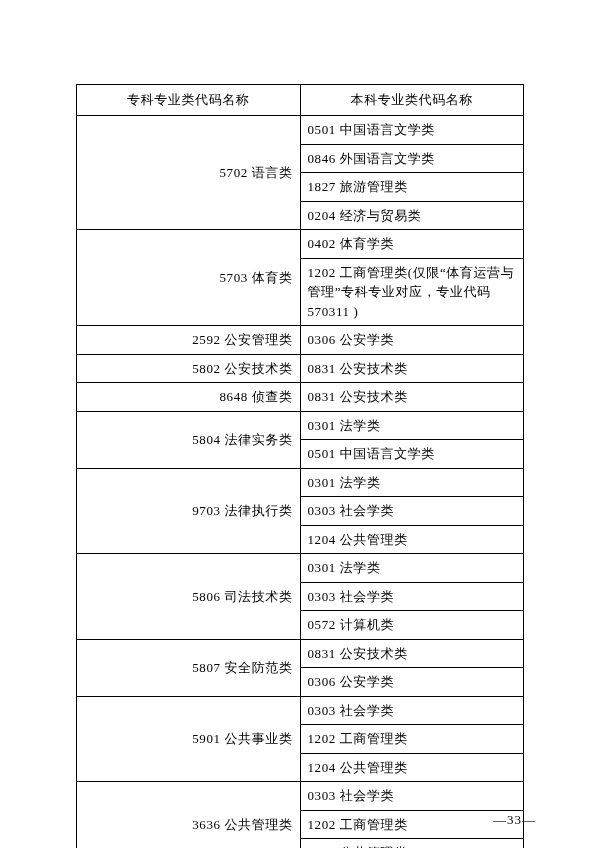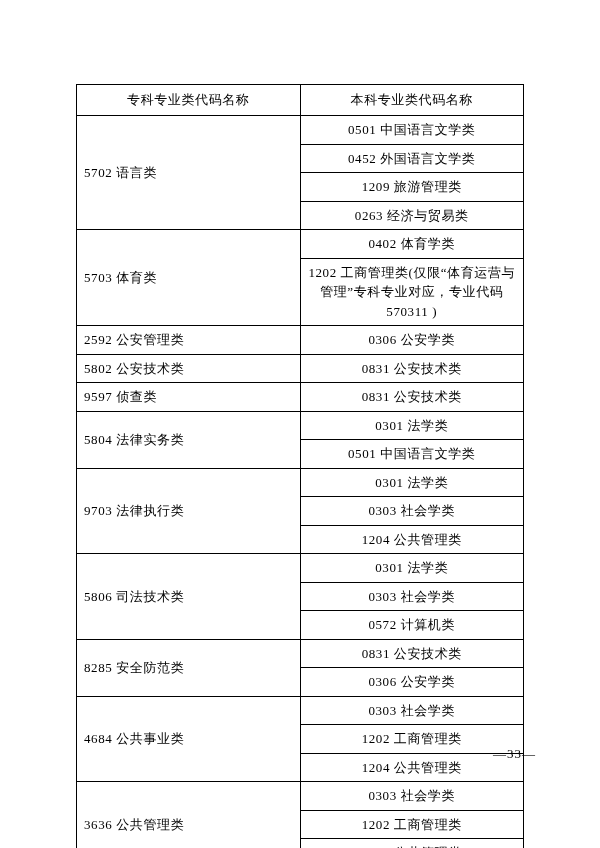--- a/index.html
+++ b/index.html
@@ -41,35 +41,35 @@
     font-weight: normal;
     vertical-align: middle;
     letter-spacing: 0.6px;
   }
   table.major-table th {
     text-align: center;
     height: 22px;
   }
   td.left-cell {
     width: 147px;
-    text-align: left;
+    text-align: right;
     letter-spacing: 1.2px;
   }
   td.right-cell {
     width: 299px;
-    text-align: center;
+    text-align: left;
   }
   td.tall {
     line-height: 1.65;
     font-family: Liberation Serif, serif;
   }
   .page-number {
     position: absolute;
     right: 64px;
-    top: 746px;
+    top: 812px;
     font-size: 13px;
     letter-spacing: 1px;
     font-family: "Liberation Serif", "DejaVu Serif", serif;
   }
 </style>
 </head>
 <body>
 
 <div class="page">
 
@@ -80,45 +80,45 @@
           <th class="left-cell">专科专业类代码名称</th>
           <th class="right-cell">本科专业类代码名称</th>
         </tr>
       </thead>
       <tbody id="table-body">
           <tr>
             <td class="left-cell" rowspan="4">5702 语言类</td>
             <td class="right-cell">0501 中国语言文学类</td>
           </tr>
           <tr>
-            <td class="right-cell">0452 外国语言文学类</td>
+            <td class="right-cell">0846 外国语言文学类</td>
           </tr>
           <tr>
-            <td class="right-cell">1209 旅游管理类</td>
+            <td class="right-cell">1827 旅游管理类</td>
           </tr>
           <tr>
-            <td class="right-cell">0263 经济与贸易类</td>
+            <td class="right-cell">0204 经济与贸易类</td>
           </tr>
           <tr>
             <td class="left-cell" rowspan="2">5703 体育类</td>
             <td class="right-cell">0402 体育学类</td>
           </tr>
           <tr>
             <td class="right-cell tall">1202 工商管理类(仅限“体育运营与管理”专科专业对应，专业代码 570311 )</td>
           </tr>
           <tr>
             <td class="left-cell" rowspan="1">2592 公安管理类</td>
             <td class="right-cell">0306  公安学类</td>
           </tr>
           <tr>
             <td class="left-cell" rowspan="1">5802 公安技术类</td>
             <td class="right-cell">0831  公安技术类</td>
           </tr>
           <tr>
-            <td class="left-cell" rowspan="1">9597 侦查类</td>
+            <td class="left-cell" rowspan="1">8648 侦查类</td>
             <td class="right-cell">0831  公安技术类</td>
           </tr>
           <tr>
             <td class="left-cell" rowspan="2">5804 法律实务类</td>
             <td class="right-cell">0301 法学类</td>
           </tr>
           <tr>
             <td class="right-cell">0501 中国语言文学类</td>
           </tr>
           <tr>
@@ -135,28 +135,28 @@
             <td class="left-cell" rowspan="3">5806 司法技术类</td>
             <td class="right-cell">0301 法学类</td>
           </tr>
           <tr>
             <td class="right-cell">0303 社会学类</td>
           </tr>
           <tr>
             <td class="right-cell">0572 计算机类</td>
           </tr>
           <tr>
-            <td class="left-cell" rowspan="2">8285 安全防范类</td>
+            <td class="left-cell" rowspan="2">5807 安全防范类</td>
             <td class="right-cell">0831  公安技术类</td>
           </tr>
           <tr>
             <td class="right-cell">0306  公安学类</td>
           </tr>
           <tr>
-            <td class="left-cell" rowspan="3">4684 公共事业类</td>
+            <td class="left-cell" rowspan="3">5901 公共事业类</td>
             <td class="right-cell">0303 社会学类</td>
           </tr>
           <tr>
             <td class="right-cell">1202 工商管理类</td>
           </tr>
           <tr>
             <td class="right-cell">1204 公共管理类</td>
           </tr>
           <tr>
             <td class="left-cell" rowspan="3">3636 公共管理类</td>

